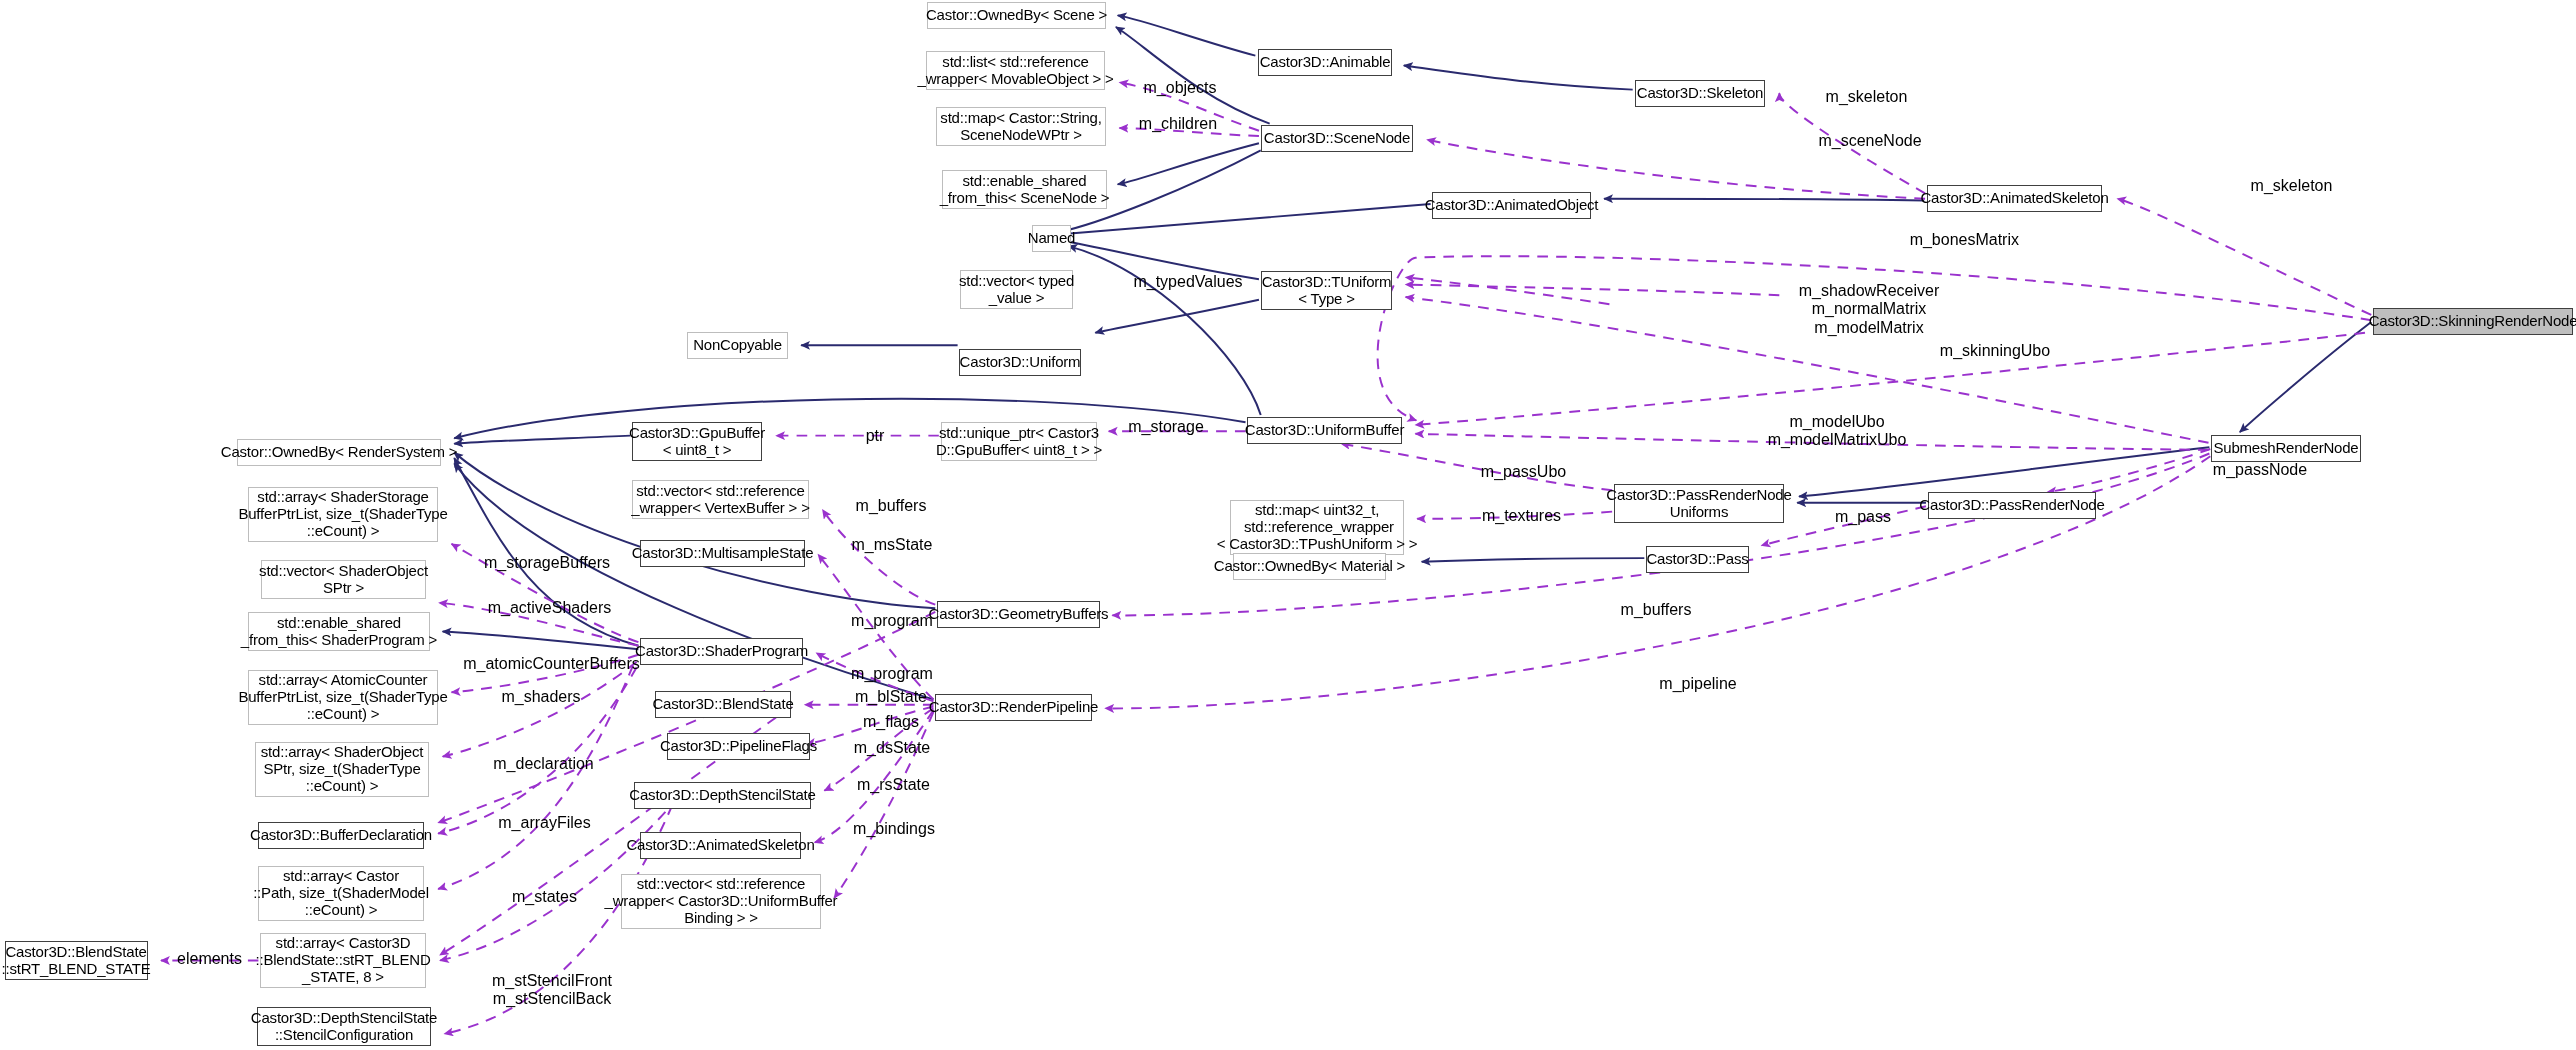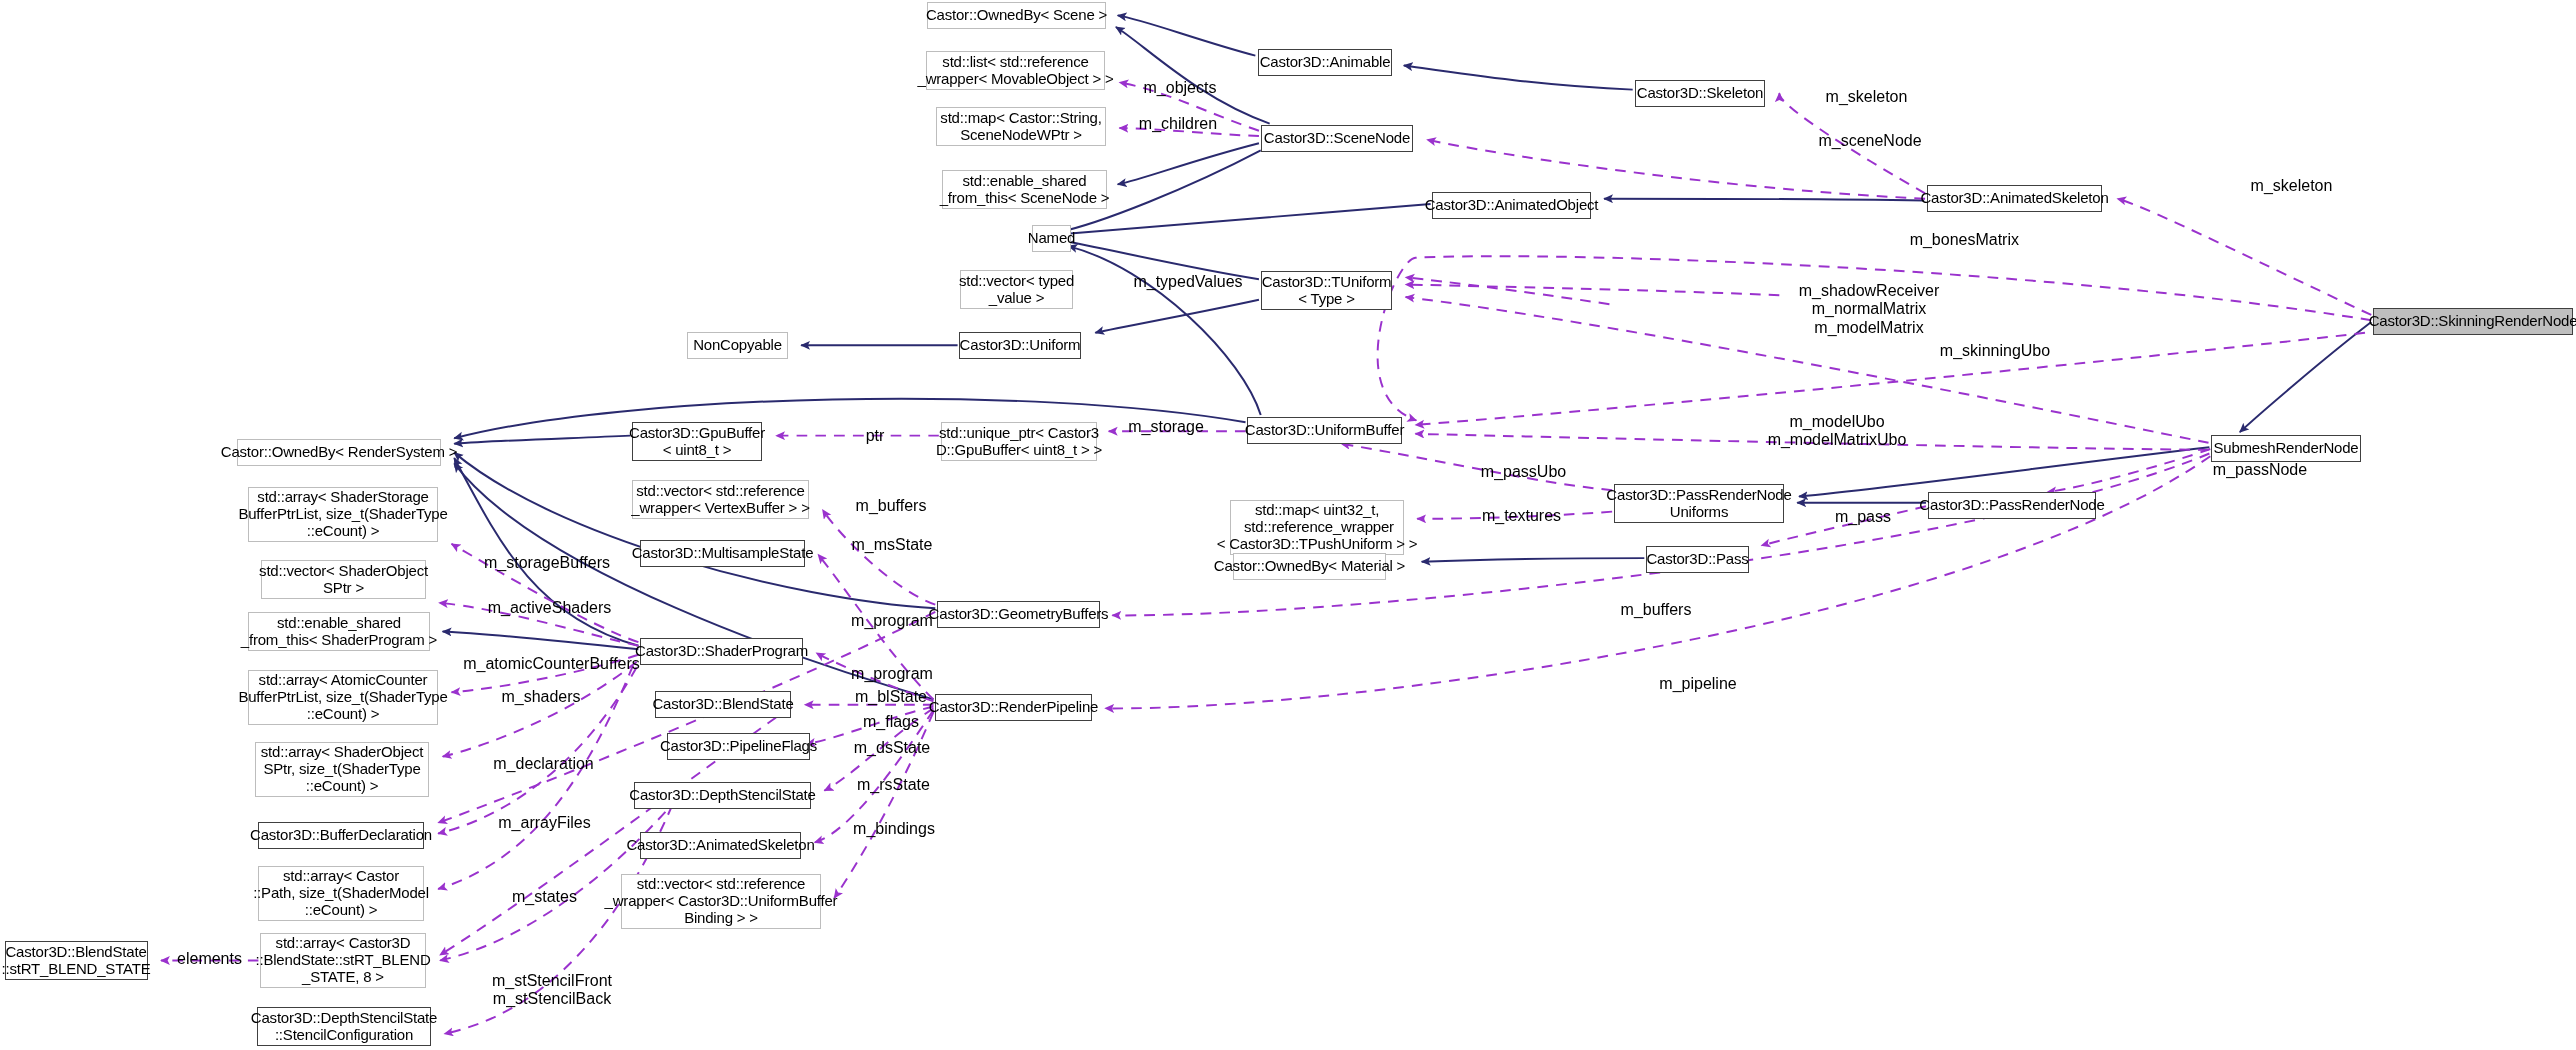--- a/index.html
+++ b/index.html
@@ -203,21 +203,21 @@
   <div class="node kind-plain" style="left:960px;top:270px;width:113px;height:39px;">std::vector&lt; typed
 _value &gt;</div>
 
   <div class="node kind-class" style="left:1261px;top:271px;width:131px;height:39px;">Castor3D::TUniform
 &lt; Type &gt;</div>
 
   <div class="node kind-root" style="left:2373px;top:308px;width:200px;height:27px;">Castor3D::SkinningRenderNode</div>
 
   <div class="node kind-plain" style="left:687px;top:332px;width:101px;height:27px;">NonCopyable</div>
 
-  <div class="node kind-class" style="left:959px;top:332px;width:122px;height:27px;">Castor3D::Uniform</div>
+  <div class="node kind-class" style="left:959px;top:349px;width:122px;height:27px;">Castor3D::Uniform</div>
 
   <div class="node kind-plain" style="left:237px;top:439px;width:204px;height:27px;">Castor::OwnedBy&lt; RenderSystem &gt;</div>
 
   <div class="node kind-class" style="left:632px;top:422px;width:130px;height:39px;">Castor3D::GpuBuffer
 &lt; uint8_t &gt;</div>
 
   <div class="node kind-plain" style="left:941px;top:422px;width:156px;height:39px;">std::unique_ptr&lt; Castor3
 D::GpuBuffer&lt; uint8_t &gt; &gt;</div>
 
   <div class="node kind-class" style="left:1247px;top:417px;width:155px;height:27px;">Castor3D::UniformBuffer</div>

